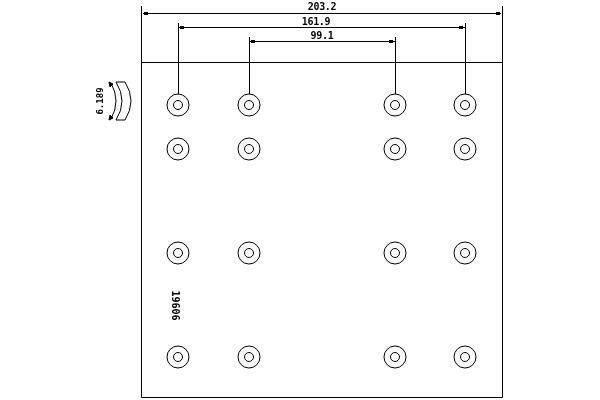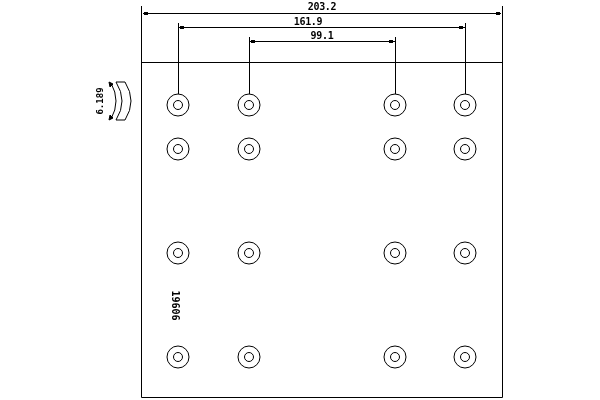--- a/index.html
+++ b/index.html
@@ -113,18 +113,18 @@
         <circle cx="395" cy="357" r="4.5"></circle>
       </g>
     <g>
         <circle cx="465" cy="357" r="11"></circle>
         <circle cx="465" cy="357" r="4.5"></circle>
       </g>
   </g>
 </svg>
 
 <div class="dim-label" style="left:322px; top:1px;">203.2</div>
-<div class="dim-label" style="left:308px; top:16px;">161.9</div>
+<div class="dim-label" style="left:316px; top:16px;">161.9</div>
 <div class="dim-label" style="left:322px; top:30px;">99.1</div>
 
 <div class="rot-label" style="left:86px; top:96px; transform: rotate(-90deg); transform-origin: center;">6.189</div>
 
 <div class="rot-label" style="left:160px; top:300px; font-size:10px; transform: rotate(90deg); transform-origin: center;">19606</div>
 
 </body></html>

